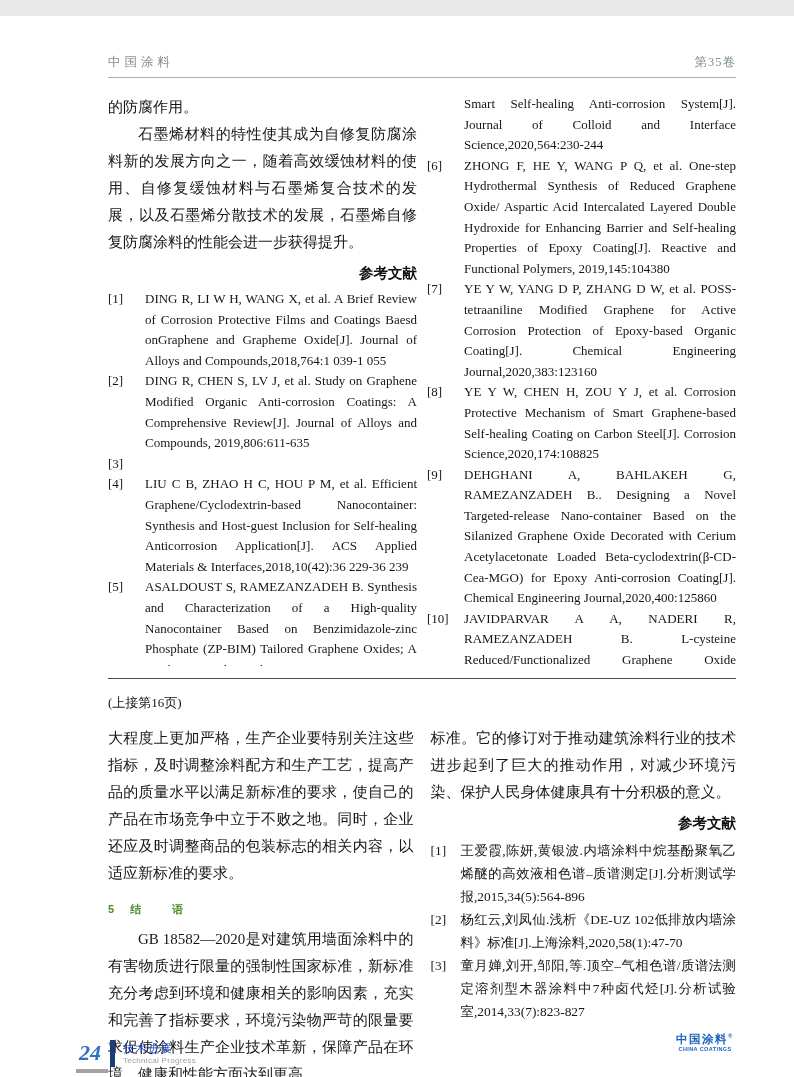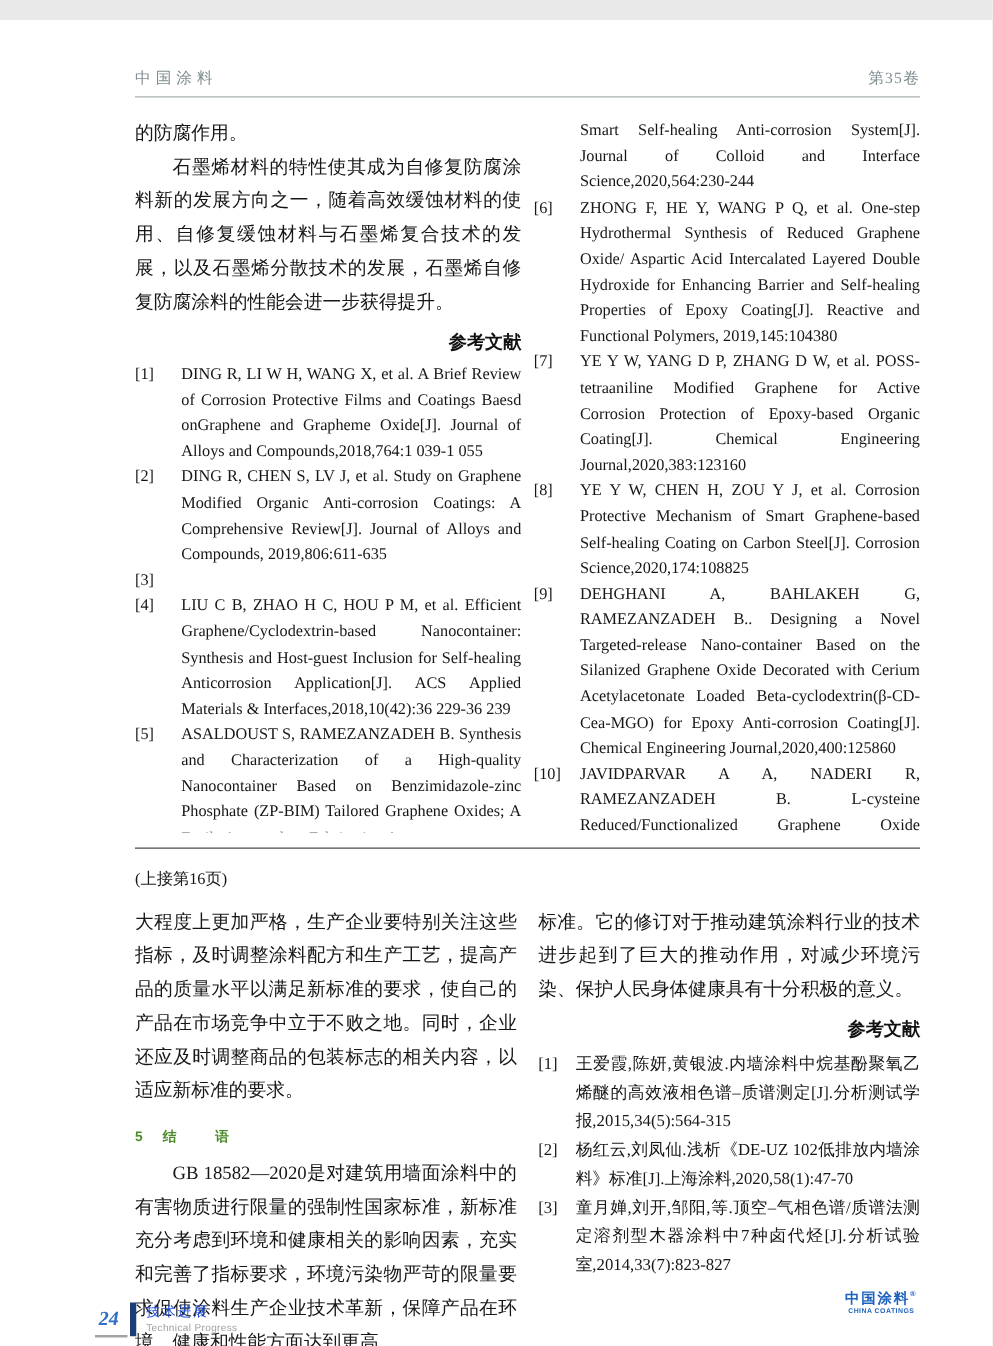--- a/index.html
+++ b/index.html
@@ -61,22 +61,22 @@
 
   .section-heading{
     font-family:Liberation Sans, sans-serif;
     color:var(--accent-green);font-size:11px;font-weight:bold;margin:15px 0 9px;
   }
   .section-heading .num{margin-right:16px;}
   .section-heading .title{letter-spacing:14px;}
 
   .page-footer{position:absolute;left:76px;bottom:20px;display:flex;align-items:center;}
   .page-num{
-    font-style:italic;font-weight:bold;font-size:16px;color:var(--footer-blue);
-    padding:2px 7px 3px 3px;border-bottom:2px solid #a3a3a3;
+    font-style:italic;font-weight:bold;font-size:22px;color:var(--footer-blue);
+    padding:2px 7px 3px 3px;border-bottom:4px solid #a3a3a3;
   }
   .footer-bar{width:5px;height:27px;background:var(--footer-bar-navy);margin:0 8px 4px 2px;}
   .footer-text{font-family:"Liberation Sans","DejaVu Sans",sans-serif;margin-bottom:4px;}
   .footer-cn{font-size:11px;color:#1d4ed8;letter-spacing:1.5px;line-height:1.25;}
   .footer-en{font-size:8px;color:#9aa0a4;letter-spacing:0.3px;}
 </style>
 </head>
 <body>
 
 <div class="page">
@@ -165,21 +165,21 @@
       <p class="cn-para ti">GB 18582—2020是对建筑用墙面涂料中的有害物质进行限量的强制性国家标准，新标准充分考虑到环境和健康相关的影响因素，充实和完善了指标要求，环境污染物严苛的限量要求促使涂料生产企业技术革新，保障产品在环境、健康和性能方面达到更高</p>
     </div>
 
     <div class="col">
       <p class="cn-para">标准。它的修订对于推动建筑涂料行业的技术进步起到了巨大的推动作用，对减少环境污染、保护人民身体健康具有十分积极的意义。</p>
       <h3 class="ref-heading">参考文献</h3>
       <div class="ref-list ref-list-cn">
 
           <div class="ref-item">
             <span class="ref-num">[1]</span>
-            <span class="ref-body">王爱霞,陈妍,黄银波.内墙涂料中烷基酚聚氧乙烯醚的高效液相色谱–质谱测定[J].分析测试学报,2015,34(5):564-315</span>
+            <span class="ref-body">王爱霞,陈妍,黄银波.内墙涂料中烷基酚聚氧乙烯醚的高效液相色谱–质谱测定[J].分析测试学报,2015,34(5):564-896</span>
           </div>
 
           <div class="ref-item">
             <span class="ref-num">[2]</span>
             <span class="ref-body">杨红云,刘凤仙.浅析《DE-UZ 102低排放内墙涂料》标准[J].上海涂料,2020,58(1):47-70</span>
           </div>
 
           <div class="ref-item">
             <span class="ref-num">[3]</span>
             <span class="ref-body">童月婵,刘开,邹阳,等.顶空–气相色谱/质谱法测定溶剂型木器涂料中7种卤代烃[J].分析试验室,2014,33(7):823-827</span>

